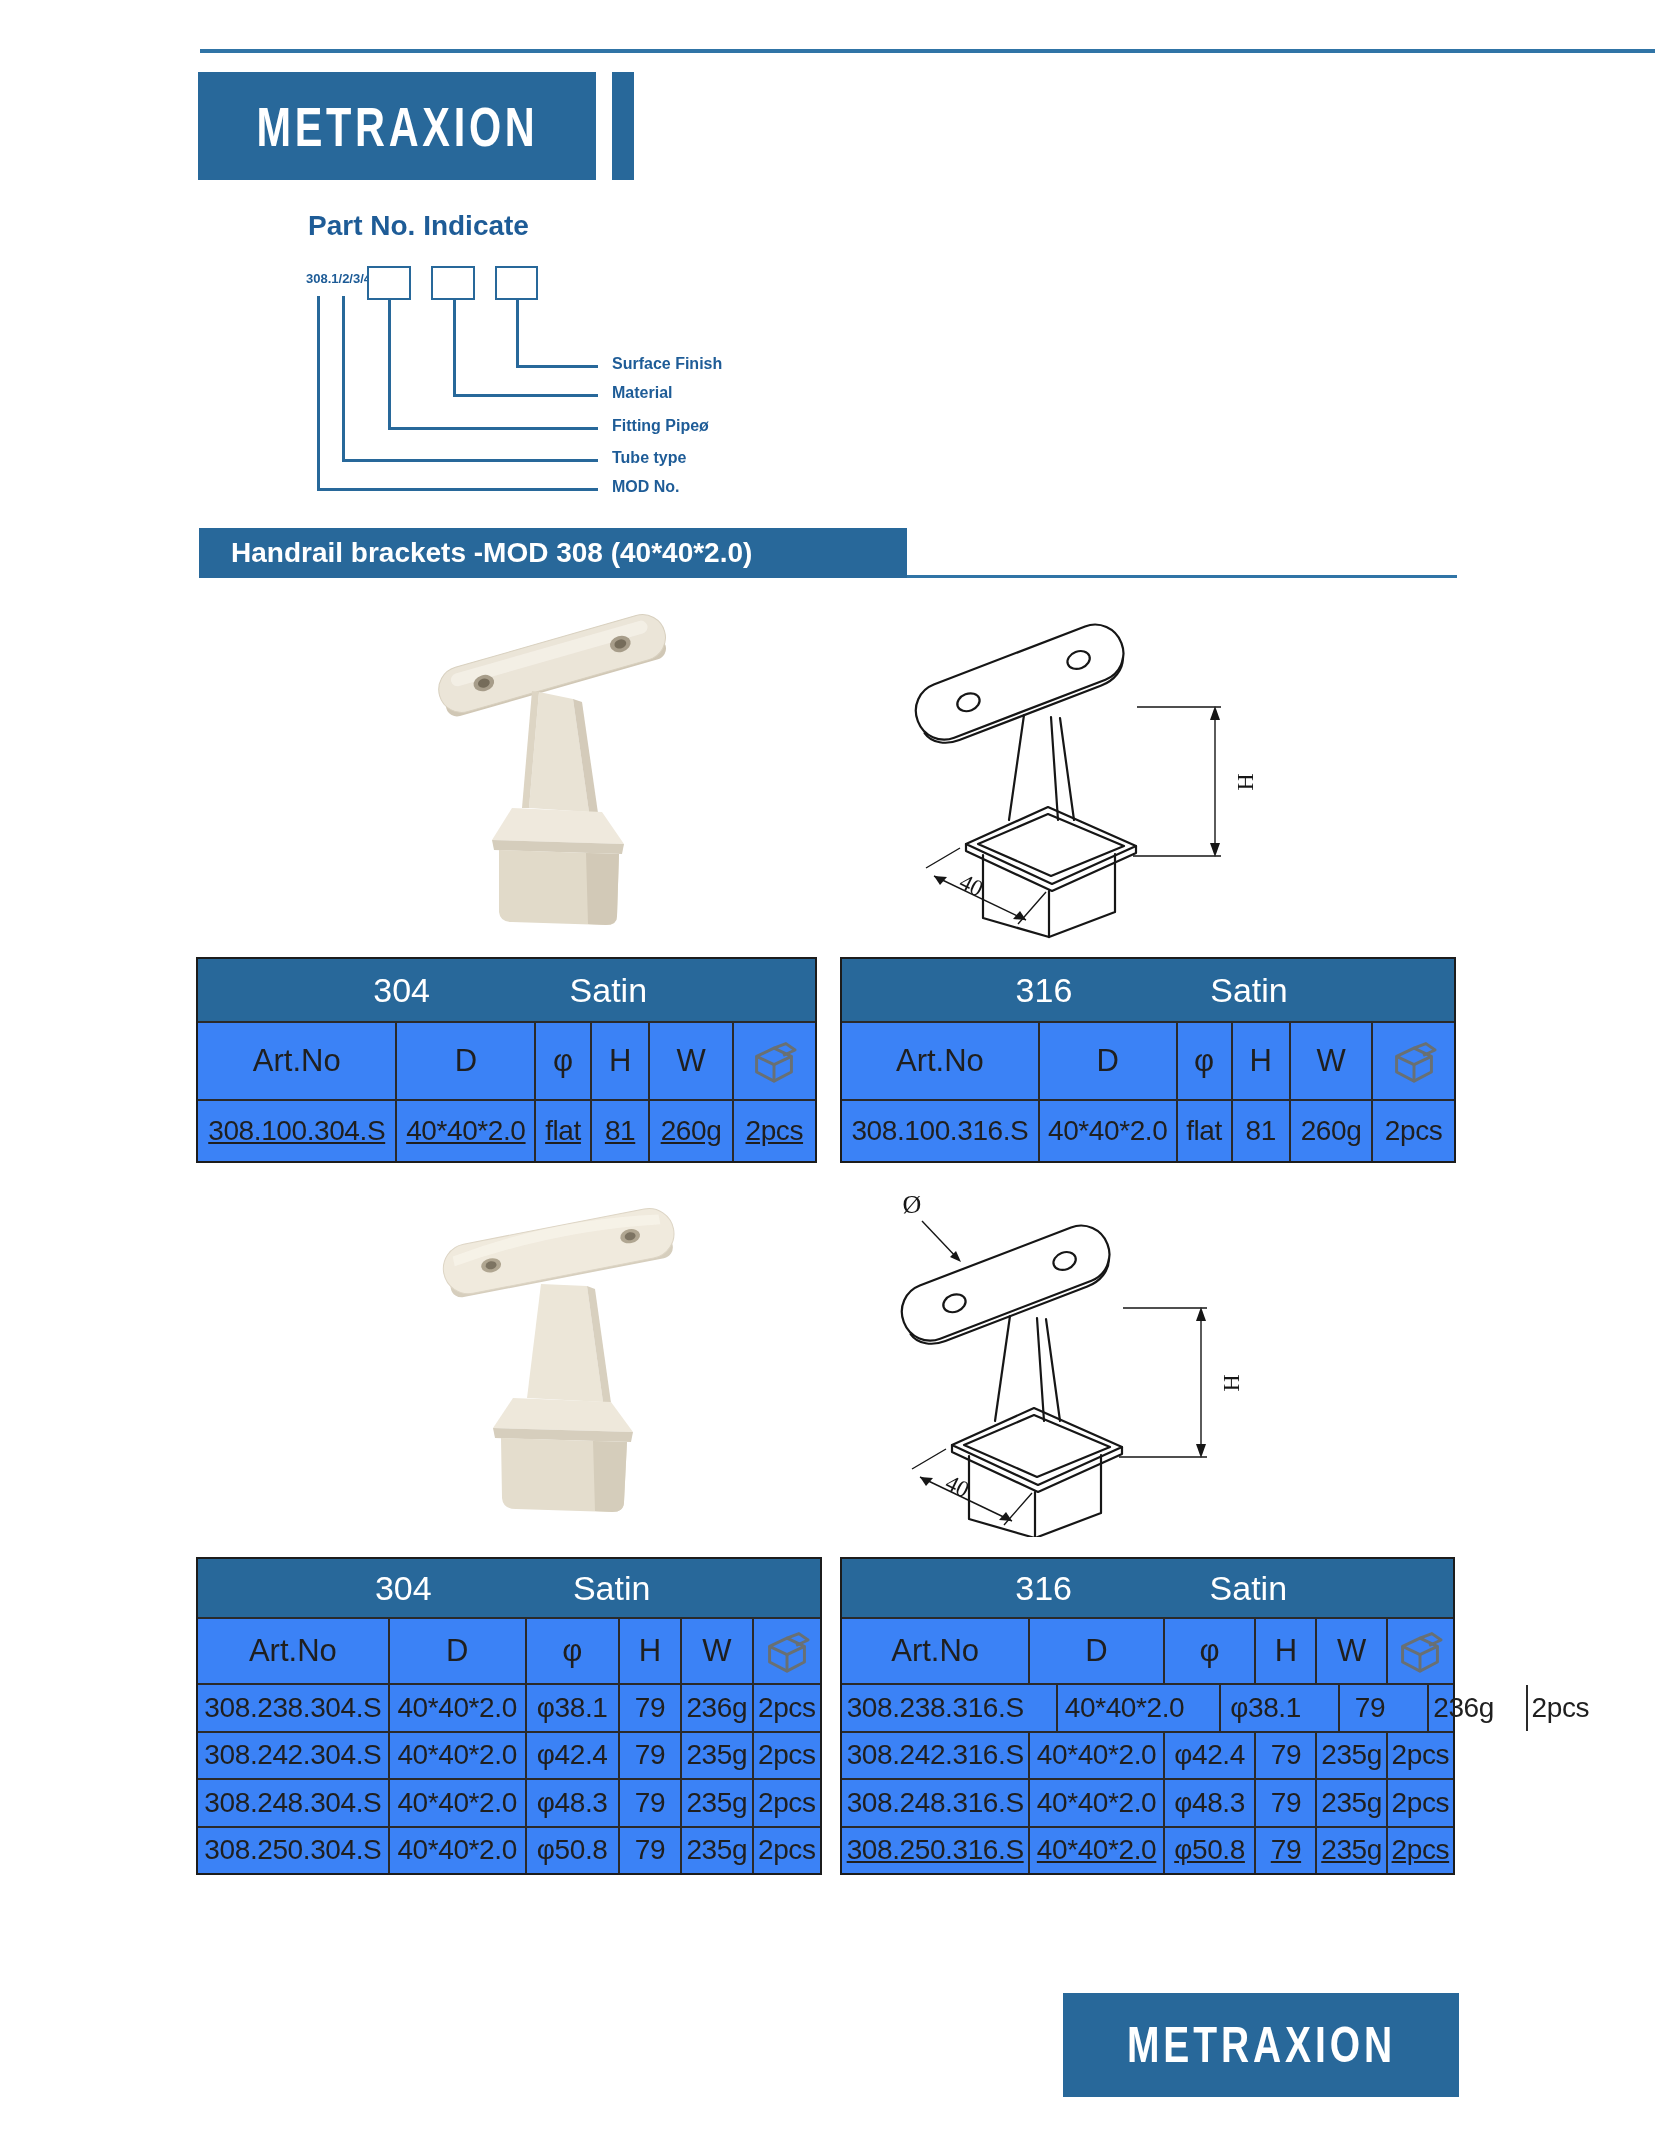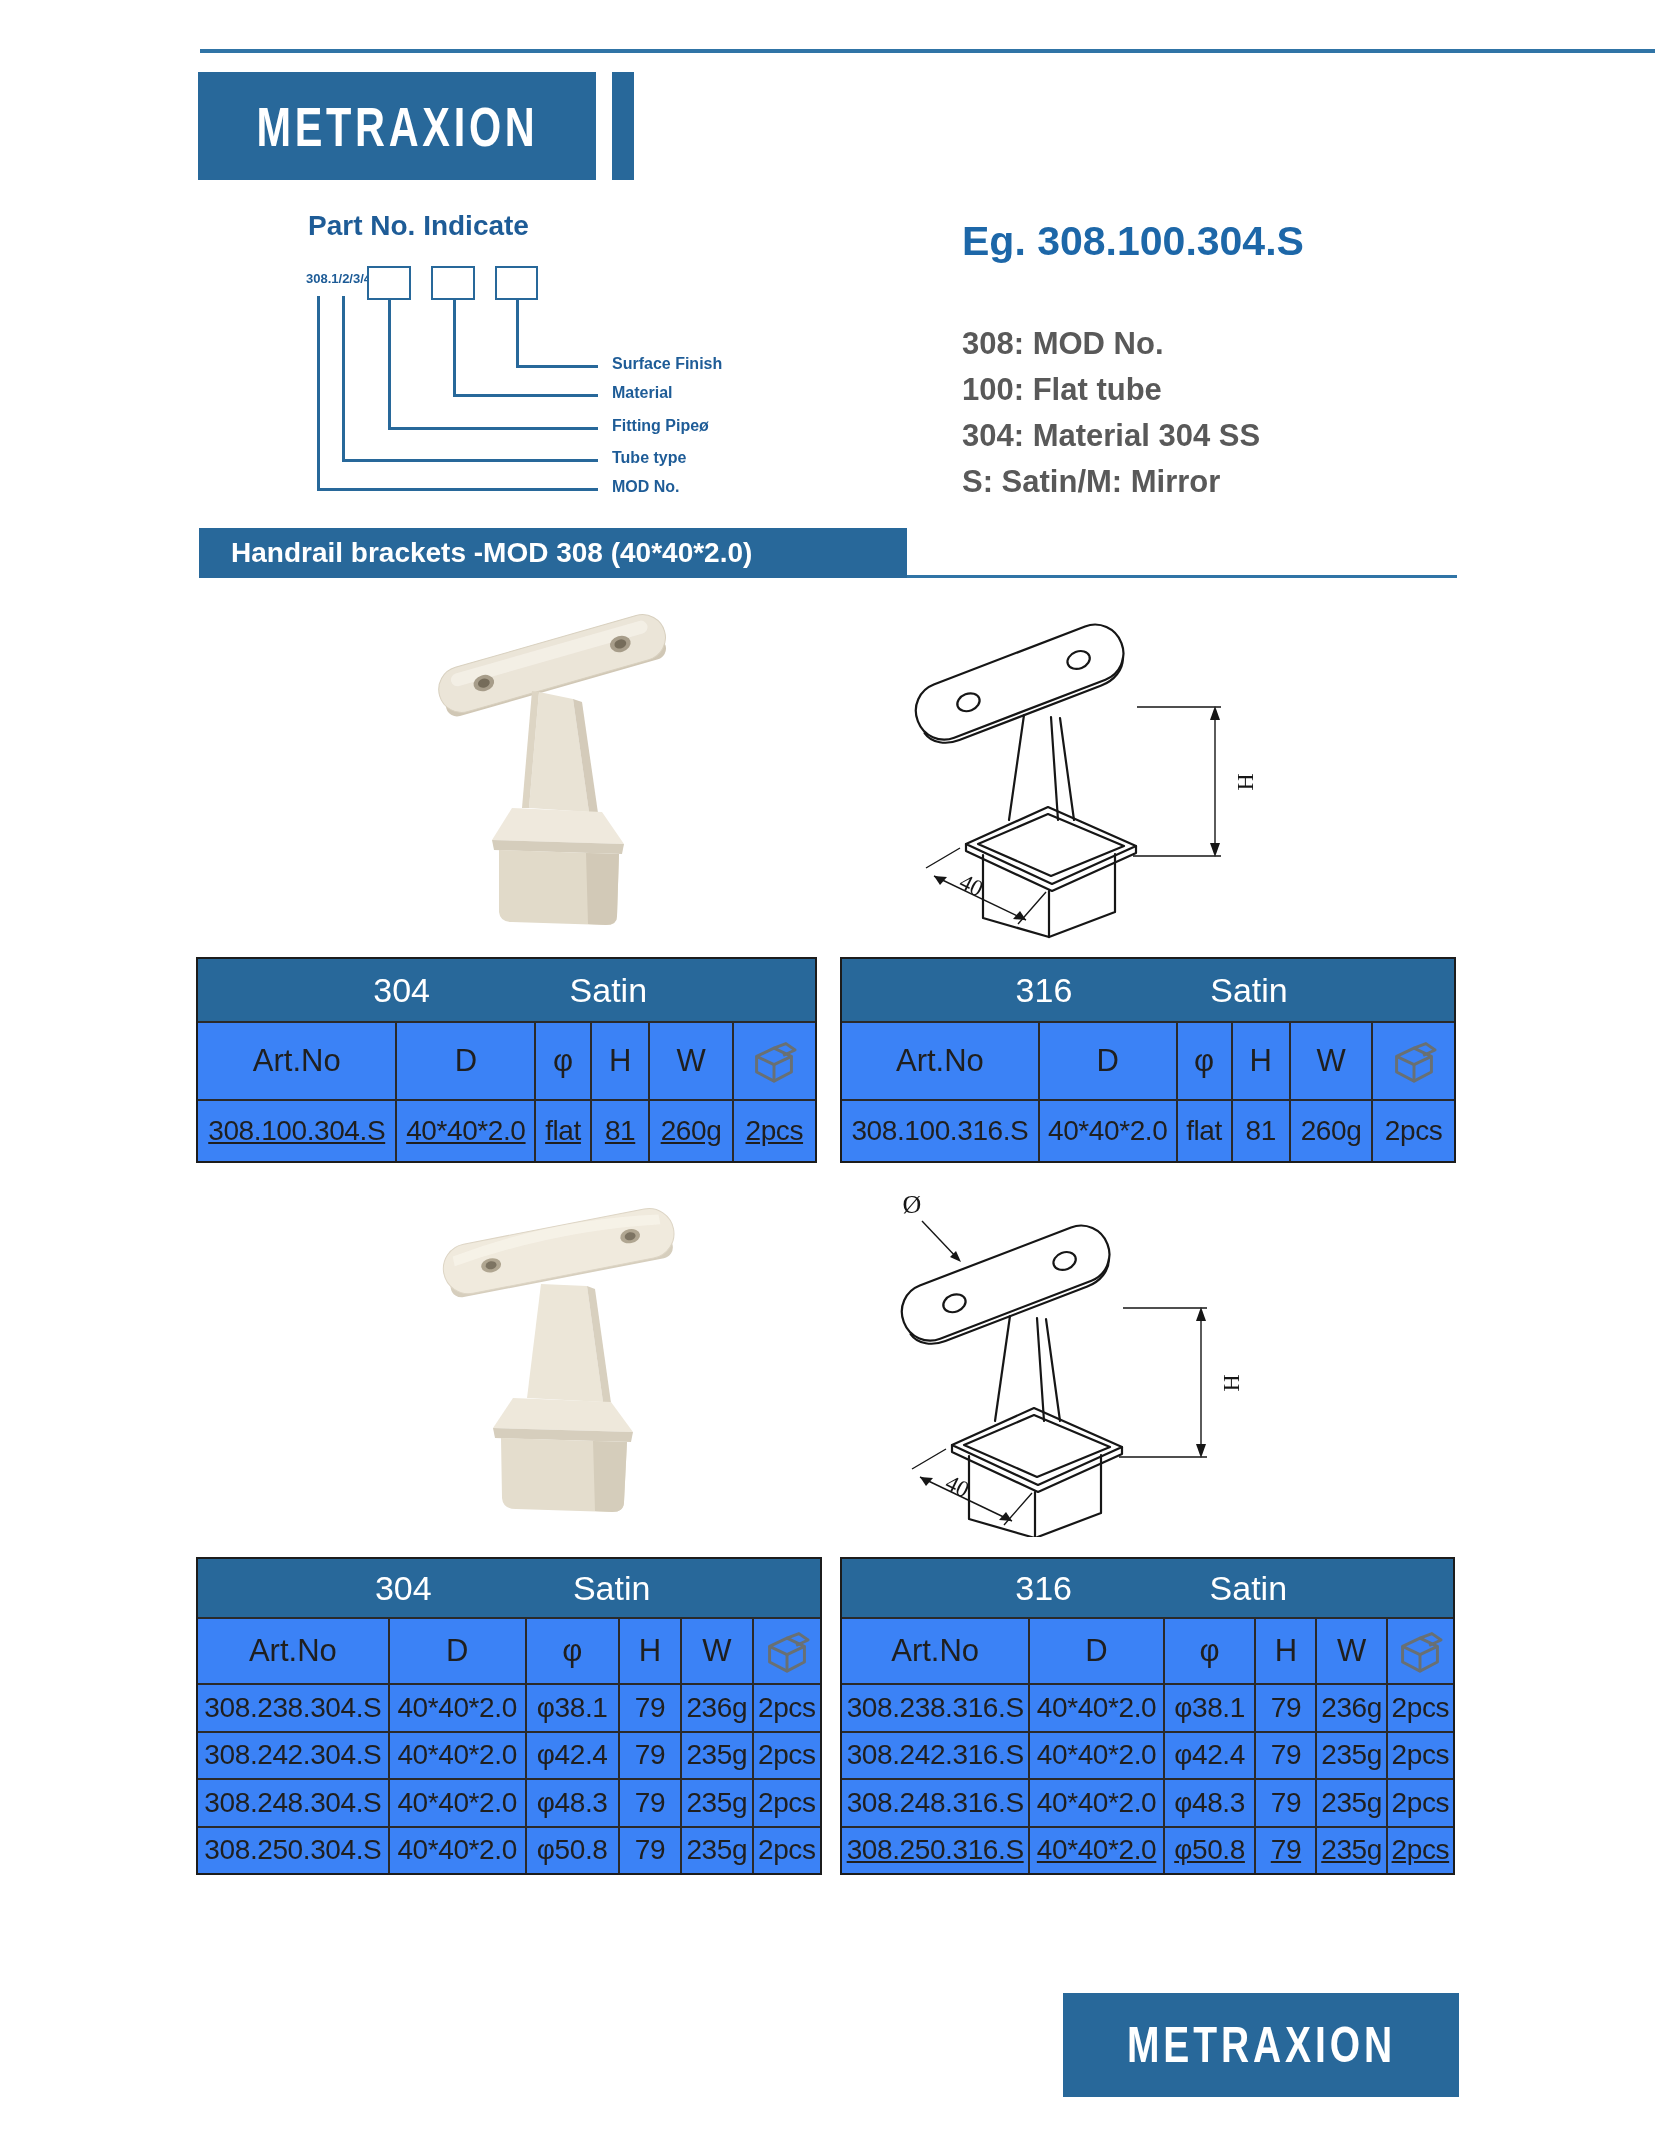--- a/index.html
+++ b/index.html
@@ -90,29 +90,20 @@
   <div class="pnline" style="left:453px;top:394px;width:145px;height:2.5px"></div>
   <div class="pnline" style="left:516px;top:300px;width:2.5px;height:67px"></div>
   <div class="pnline" style="left:516px;top:365px;width:82px;height:2.5px"></div>
 
   <div class="pn-label" style="top:355px">Surface Finish</div>
   <div class="pn-label" style="top:384px">Material</div>
   <div class="pn-label" style="top:417px">Fitting Pipeø</div>
   <div class="pn-label" style="top:449px">Tube type</div>
   <div class="pn-label" style="top:478px">MOD No.</div>
 
-  <div class="eg">
-    <div class="eg-title">Eg. 308.100.304.S</div>
-    <div class="eg-lines">
-      <div class="eg-line">308: MOD No.</div>
-      <div class="eg-line">100: Flat tube</div>
-      <div class="eg-line">304: Material 304 SS</div>
-      <div class="eg-line">S: Satin/M: Mirror</div>
-    </div>
-  </div>
 
   <div class="section-bar">
     <span>Handrail brackets -MOD 308 (40*40*2.0)</span>
   </div>
   <div class="section-rule"></div>
 
   <div class="fig" style="left:390px;top:600px;width:330px;height:330px">
     <svg viewBox="0 0 330 330">
       <g transform="rotate(-16 165 70)">
         <rect x="50" y="66" width="228" height="22" rx="11" fill="#d0c7b5"></rect>
@@ -356,21 +347,21 @@
           <svg viewBox="0 0 56 48" class="pkgsvg">
             <g fill="none" stroke="#697073" stroke-width="3.2" stroke-linejoin="round">
               <path d="M9 19 L28 10 L47 19 L28 28 Z"></path>
               <path d="M9 19 V36 L28 46 L47 36 V19"></path>
               <path d="M28 28 V46"></path>
               <path d="M28 10 L41 5 L51 12 L38 18"></path>
             </g>
           </svg>
         </div>
       </div>
-      <div class="grow drow" style="grid-template-columns: 30.5% 22% 15% 10% 11.5% 11%;">
+      <div class="grow drow" style="grid-template-columns: 30.5% 22% 15% 10% 11.5% 11%; gap: 28px;">
         <div class="cell">308.238.316.S</div>
         <div class="cell">40*40*2.0</div>
         <div class="cell">φ38.1</div>
         <div class="cell">79</div>
         <div class="cell">236g</div>
         <div class="cell">2pcs</div>
       </div>
       <div class="grow drow" style="grid-template-columns: 30.5% 22% 15% 10% 11.5% 11%;">
         <div class="cell">308.242.316.S</div>
         <div class="cell">40*40*2.0</div>

